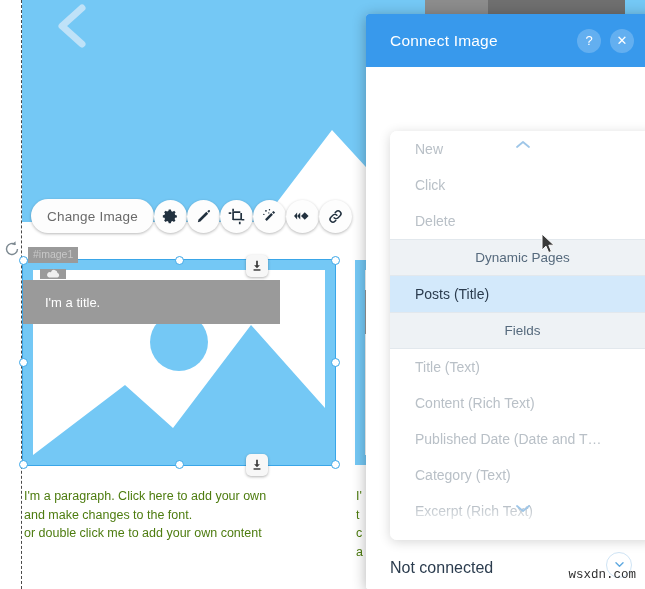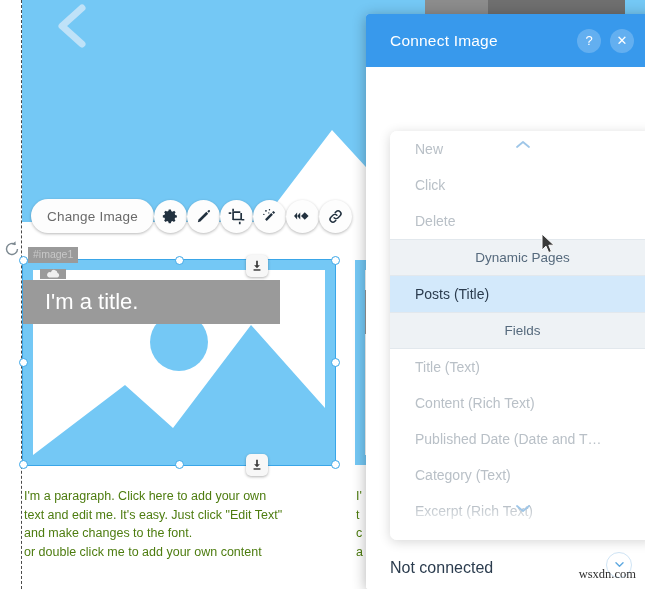--- a/index.html
+++ b/index.html
@@ -80,21 +80,21 @@
     background:#74c8f5; z-index:5;
     outline:1px solid #3aa6e8;
   }
   .sel-inner {
     position:absolute; left:10px; top:10px; right:10px; bottom:10px;
     background:#ffffff; overflow:hidden;
   }
   .ph-img { position:absolute; left:0; top:0; width:100%; height:100%; }
   .title-band {
     position:absolute; left:0px; top:20px; width:257px; height:44px;
-    background:#9a9a9a; color:#ffffff; font-size:22px;
+    background:#9a9a9a; color:#ffffff; font-size:13px;
     display:flex; align-items:center; padding-left:22px; z-index:4;
   }
   .handle {
     position:absolute; width:9px; height:9px; border-radius:50%;
     background:#ffffff; border:1px solid #3aa6e8; z-index:9;
   }
   .dl-badge {
     position:absolute; width:22px; height:22px; border-radius:5px;
     background:#f7f7f7; box-shadow:0 1px 3px rgba(0,0,0,.3);
     display:flex; align-items:center; justify-content:center; z-index:10;
@@ -200,21 +200,21 @@
     position:absolute; left:0; bottom:26px; width:100%;
     display:flex; justify-content:center; color:#9ec6e8; pointer-events:none;
   }
 
   
   .cursor { position:absolute; left:541px; top:233px; z-index:60; }
 
   
   .watermark {
     position:absolute; right:9px; bottom:7px; z-index:70;
-    font-size:12.5px; color:#2f2f2f; font-family:Liberation Serif, serif;
+    font-size:12.5px; color:#2f2f2f; font-family:Liberation Mono, monospace;
   }
 </style>
 </head>
 <body>
 
 <div id="stage">
 
   <div id="canvas">
 
     <div class="hero">
@@ -330,21 +330,20 @@
     </div>
     <div class="dl-badge" style="left:246px; top:454px;">
       <svg width="12" height="12" viewBox="0 0 14 14">
         <path fill="#3b3b3b" d="M6 1h2v5h2.4L7 9.6 3.6 6H6z"></path>
         <rect fill="#3b3b3b" x="3" y="10.8" width="8" height="1.7"></rect>
       </svg>
     </div>
 
     <div class="para c1">
       <span class="l">I'm a paragraph. Click here to add your own</span>
-      <span class="l">text and edit me. It's easy. Just click "Edit Text"</span>
       <span class="l">and make changes to the font.</span>
       <span class="l">or double click me to add your own content</span>
     </div>
     <div class="para c2">
       <span class="l">I'</span>
       <span class="l">t</span>
       <span class="l">c</span>
       <span class="l">a</span>
     </div>
   </div>

